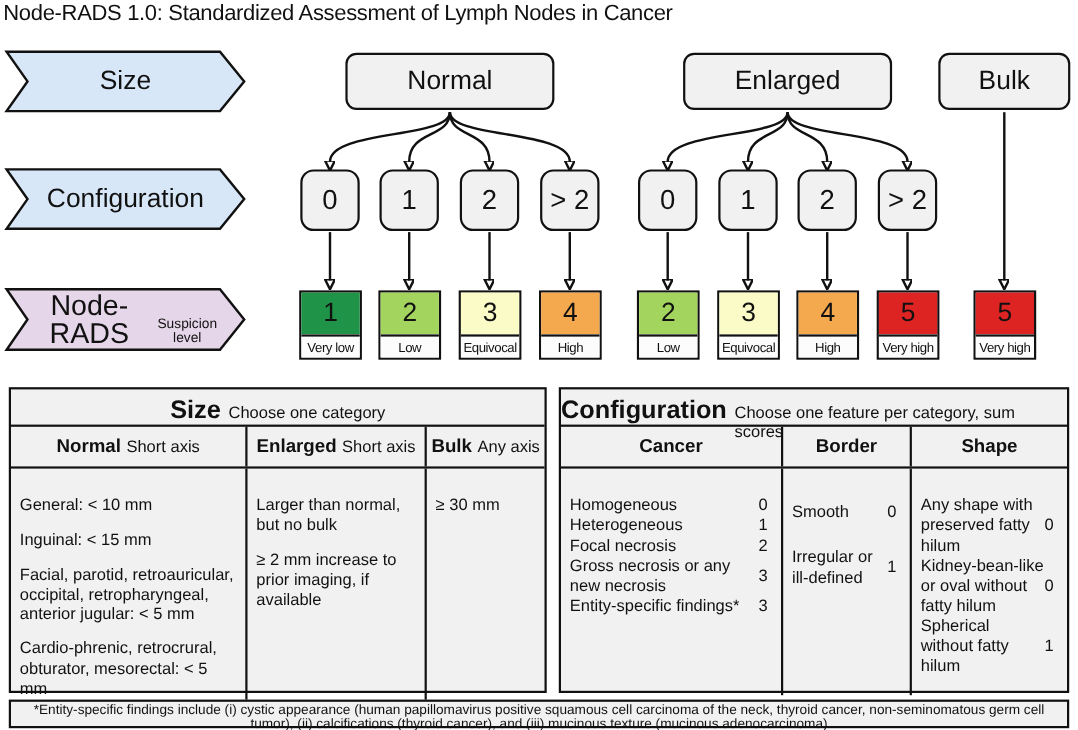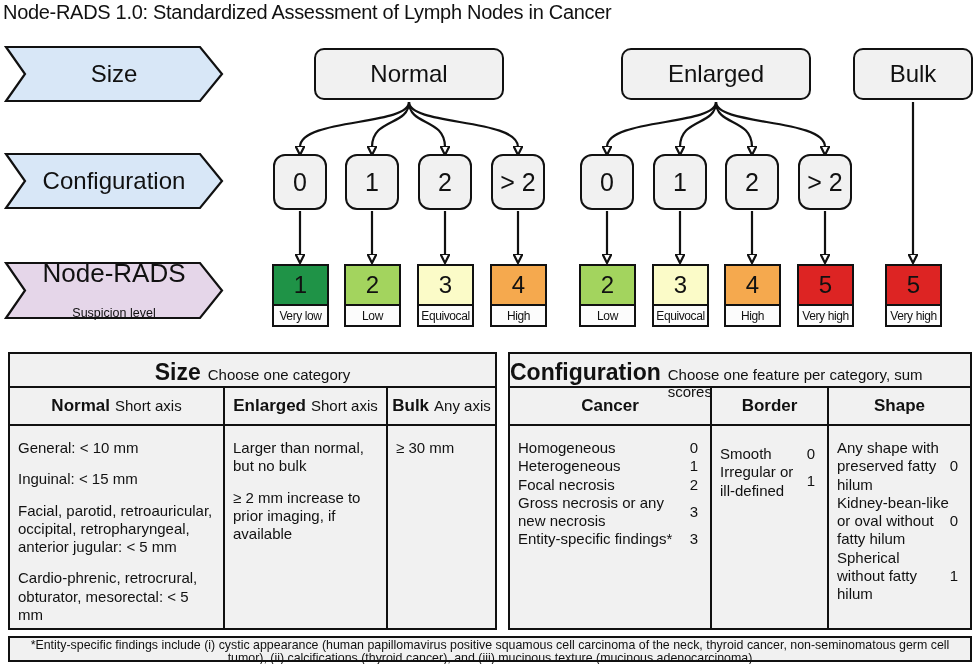--- a/index.html
+++ b/index.html
@@ -6,21 +6,21 @@
   body{
     width:980px;height:664px;position:relative;background:#fff;color:#111;
     font-family:"Liberation Sans","DejaVu Sans",sans-serif;overflow:hidden;
   }
   .abs{position:absolute;box-sizing:border-box}
   .title{left:3px;top:1px;width:976px;font-size:20px;font-weight:normal;white-space:nowrap;letter-spacing:-0.3px}
   .flow-svg{left:0;top:0}
   .flow-svg polygon{stroke:#111;stroke-width:2.2}
   .flow-svg path{stroke:#111;stroke-width:2.2;fill:none}
   .rowlab{left:25px;width:178px;height:54px;display:flex;align-items:center;justify-content:center;font-size:24px;text-align:center}
-  .rowlab.nr{flex-direction:column;line-height:1}
+  .rowlab.nr{flex-direction:row;line-height:1}
   .nr-main{font-size:26px}
   .nr-sub{font-size:12.5px;margin-top:21px}
   .snode{top:48px;height:52px;background:#f1f1f1;border:2.4px solid #111;border-radius:10px;
          display:flex;align-items:center;justify-content:center;font-size:24px}
   .cnode{top:154px;width:54px;height:56px;background:#f1f1f1;border:2.4px solid #111;border-radius:12px;
          display:flex;align-items:center;justify-content:center;font-size:25px}
   .score{top:264px;width:57px;border:2.4px solid #111;background:#fff}
   .score .num{height:38px;display:flex;align-items:center;justify-content:center;font-size:24px}
   .score .lab{height:19px;border-top:2.4px solid #111;background:#fcfcfc;display:flex;align-items:center;justify-content:center;
               font-size:12px;letter-spacing:-0.4px}
@@ -31,32 +31,32 @@
   .t-big{font-size:23px;font-weight:bold}
   .t-sub{font-size:15px}
   .t-cols{border-bottom:2.4px solid #111;display:grid}
   .size-table .t-cols,.size-table .t-body{grid-template-columns:213px 163px 1fr}
   .config-table .t-cols,.config-table .t-body{grid-template-columns:200px 117px 1fr}
   .t-col-h{height:36px;display:flex;align-items:baseline;justify-content:center;gap:5px;padding-top:8px;box-sizing:border-box}
   .h-b{font-size:17px;font-weight:bold}
   .h-r{font-size:15px}
   .t-col-h + .t-col-h{border-left:2.4px solid #111}
   .t-body{flex:1;display:grid}
-  .t-cell{padding:4px 8px;box-sizing:border-box}
+  .t-cell{padding:16px 8px;box-sizing:border-box}
   .t-cell + .t-cell{border-left:2.4px solid #111}
   .t-cell p{margin:13px 0 0;font-size:15px;line-height:1.22}
   .t-cell p:first-child{margin-top:9px}
   .crow{display:flex;justify-content:space-between;align-items:center;font-size:15px;line-height:1.22}
   .crow-score{padding-right:4px}
   .t-cell.texture .crow-label{max-width:162px}
   .t-cell.border .crow-label{max-width:92px}
   .t-cell.shape .crow-label{max-width:124px}
   .t-cell.texture .crow:first-child{margin-top:9px}
   .t-cell.border .crow:first-child{margin-top:15px}
-  .t-cell.border .crow + .crow{}
+  .t-cell.border .crow + .crow{margin-top:23px}
   .t-cell.shape .crow:first-child{margin-top:9px}
   .footnote{left:8px;top:636px;width:964px;height:26px;background:#f1f1f1;border:2.4px solid #111;
             text-align:center;font-size:12.4px;line-height:1.07;padding:1px 12px}
   .fn-b{font-weight:normal}
 </style>
 </head>
 <body>
 
 <div class="abs title">Node-RADS 1.0: Standardized Assessment of Lymph Nodes in Cancer</div>
 

